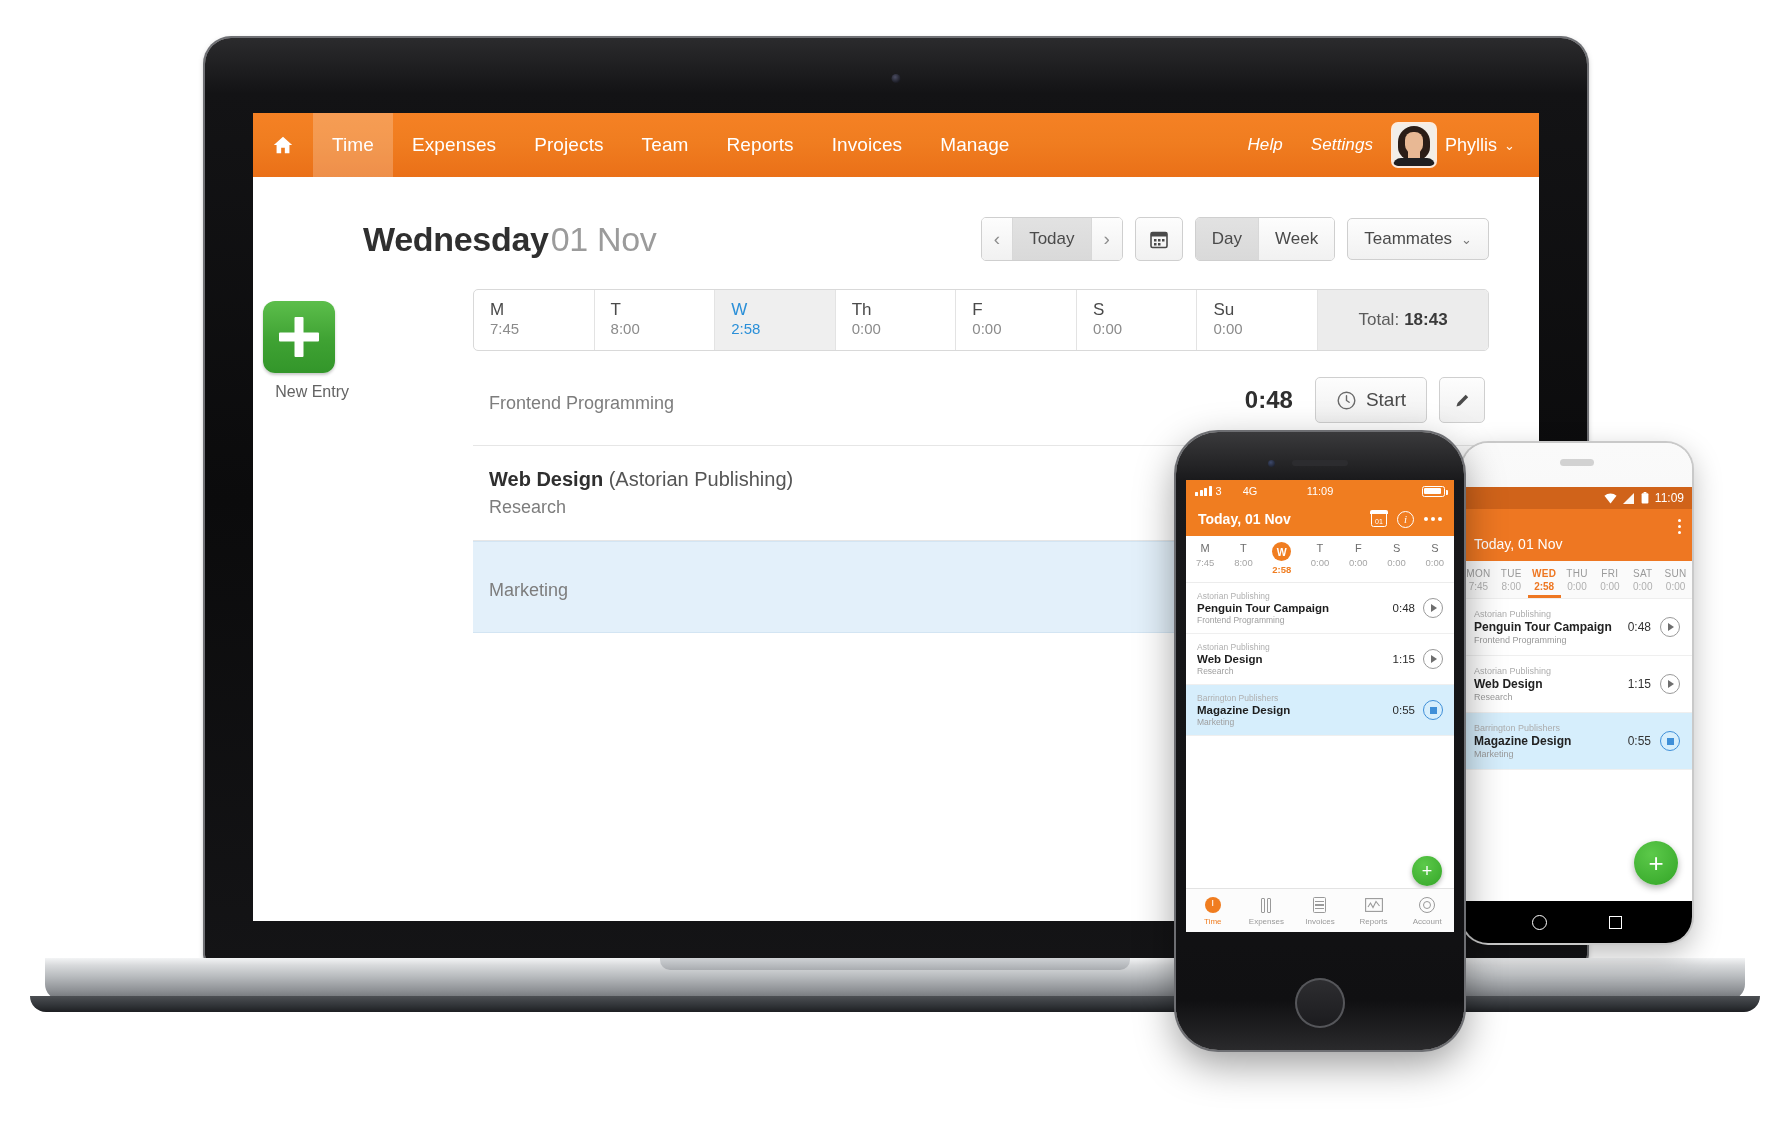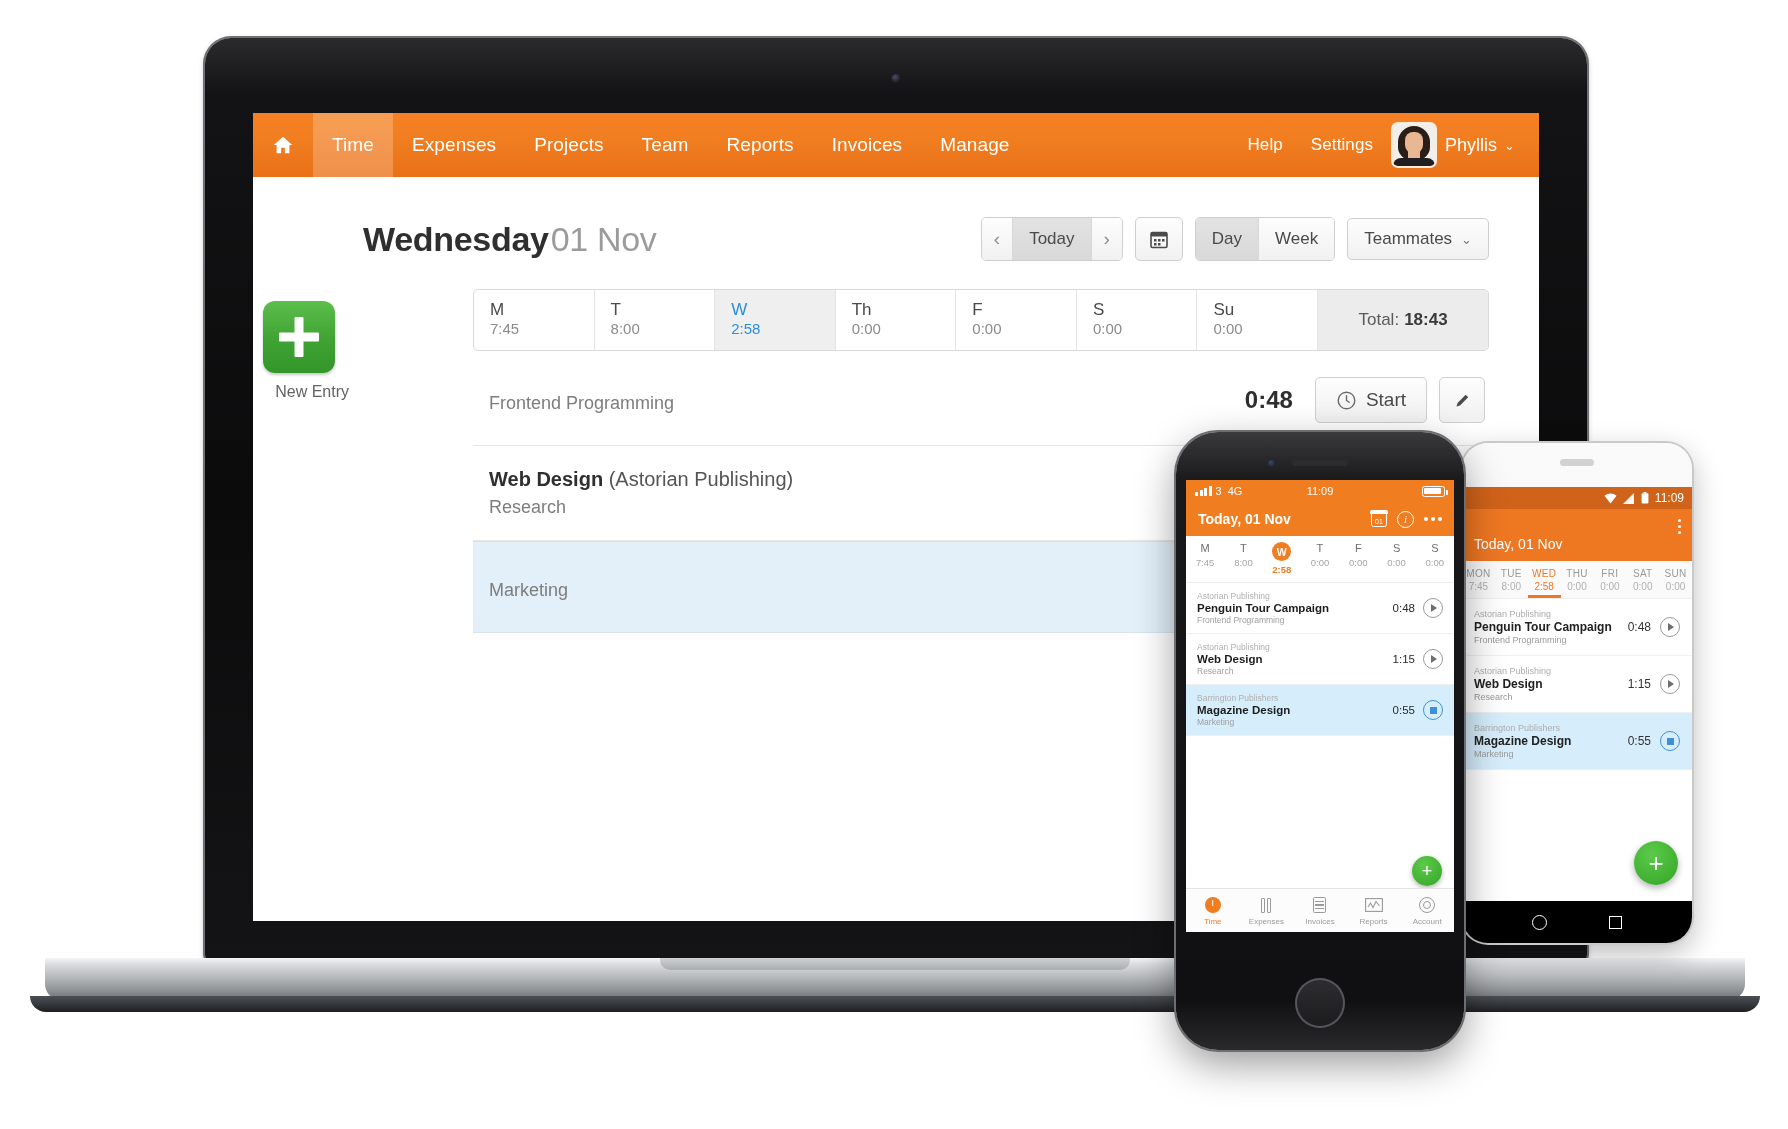--- a/index.html
+++ b/index.html
@@ -55,21 +55,21 @@
   .nav-left { display:flex; align-items:stretch; }
   .nav-home {
     width: 60px; display:flex; align-items:center; justify-content:center;
   }
   .nav-item {
     display:flex; align-items:center; padding: 0 19px;
     font-size: 19px; color:#ffffff; letter-spacing:.1px; white-space:nowrap;
   }
   .nav-item.active { background: rgba(255,255,255,.22); }
   .nav-right { margin-left:auto; display:flex; align-items:center; padding-right: 24px; }
-  .nav-right .nav-item { font-size:17px; padding: 0 14px; }
+  .nav-right .nav-item { font-size:17px; padding: 0 14px; font-style: italic; }
   .avatar {
     width: 42px; height: 42px; border-radius: 5px; overflow:hidden;
     background:#f2eee9; margin: 0 10px 0 6px; position:relative;
     box-shadow: 0 0 0 2px rgba(255,255,255,.85);
   }
   .avatar .hair {
     position:absolute; left:5px; top:2px; width:32px; height:34px;
     background:#2b1d17; border-radius: 16px 16px 13px 13px;
   }
   .avatar .face {
@@ -200,21 +200,21 @@
     height: 52px; background:#ee7722; color:#fff; display:flex; align-items:flex-end;
     padding: 0 10px 9px 12px; position:relative;
   }
   .a-title { font-size:14px; }
   .a-kebab { position:absolute; right:11px; top:10px; display:flex; flex-direction:column; gap:3px; }
   .a-kebab i { width:3px; height:3px; border-radius:50%; background:#fff; display:block; }
   .a-days { display:flex; background:#fafafa; border-bottom:1px solid #eee; }
   .a-day { flex:1; text-align:center; padding: 7px 0 6px; }
   .a-day .dd { font-size:10px; color:#9a9a9a; letter-spacing:.3px; }
   .a-day .hh { font-size:10px; color:#b0b0b0; margin-top:2px; }
-  .a-day.today .dd, .a-day.today .hh { color:#ee7722; font-weight:400; }
+  .a-day.today .dd, .a-day.today .hh { color:#ee7722; font-weight:700; }
   .a-day.today { box-shadow: inset 0 -3px 0 #ee7722; }
   .a-row { padding: 10px 12px; border-bottom:1px solid #efefef; display:flex; align-items:center; }
   .a-row.active { background:#d6eefc; }
   .a-rmain { flex:1; }
   .a-client { font-size:9px; color:#adadad; }
   .a-proj { font-size:12px; font-weight:700; color:#222; margin-top:1px; }
   .a-task { font-size:9px; color:#9a9a9a; margin-top:1px; }
   .a-dur { font-size:12px; color:#333; margin-right:9px; }
   .circ-btn {
     width:20px; height:20px; border-radius:50%; border:1.4px solid #9a9a9a;
@@ -630,21 +630,21 @@
     <div class="ip-screen">
 
       <div class="ip-status">
         <span class="sig">
           <i style="height:4px"></i>
             <i style="height:6px"></i>
             <i style="height:8px"></i>
             <i style="height:10px"></i>
         </span>
         <span>3</span>
-        <span style="margin-left:6px">4G</span>
+        <span style="margin-left:21px">4G</span>
         <span class="ip-time">11:09</span>
         <span class="batt">
             <i></i>
           </span>
       </div>
 
       <div class="ip-appbar">
         <span class="ip-title">Today, 01 Nov</span>
         <span class="ic-cal">01</span>
         <span class="ic-info">i</span>

